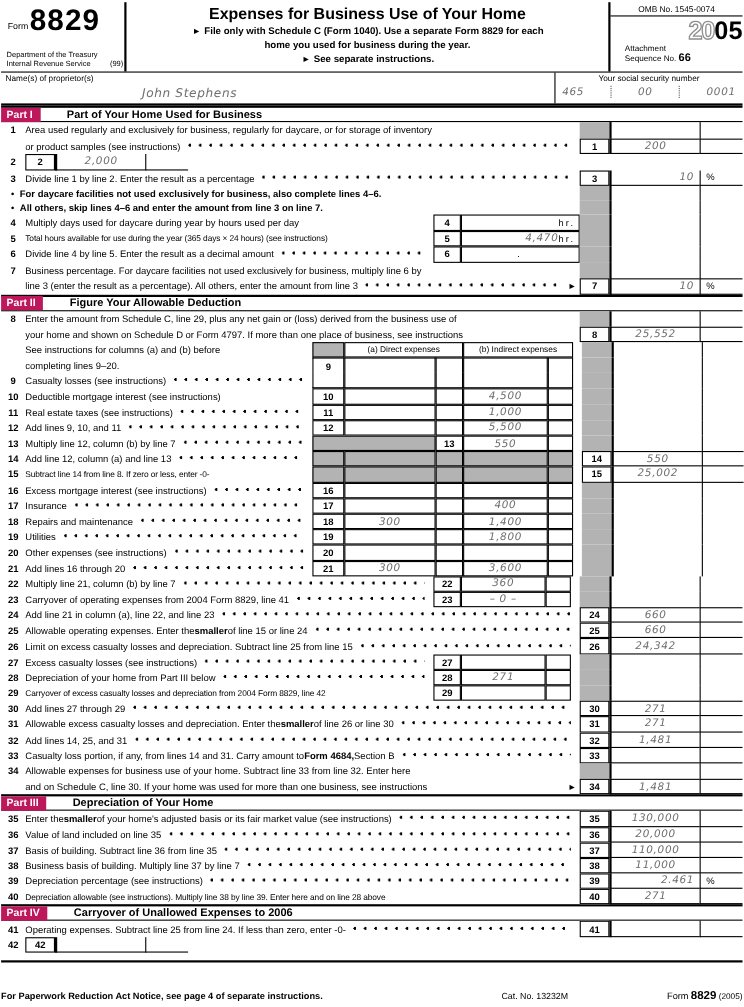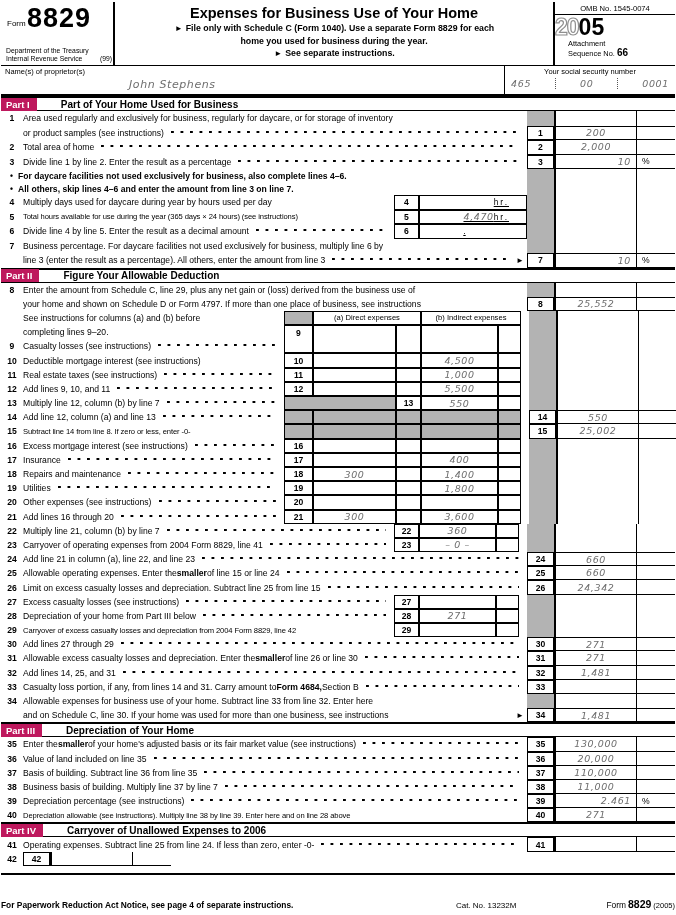--- a/index.html
+++ b/index.html
@@ -12,21 +12,21 @@
   .hL { width:114px; border-right:2px solid #000; position:relative; }
   .formword { position:absolute; left:6px; top:17px; font-size:8px; }
   .formnum { position:absolute; left:26px; top:1px; font-size:27px; font-weight:bold; letter-spacing:1px; }
   .dept { position:absolute; left:5px; bottom:11px; font-size:6.8px; }
   .irs  { position:absolute; left:5px; bottom:3px; font-size:6.8px; width:106px; display:flex; justify-content:space-between; }
   .hC { flex:1; text-align:center; padding-top:3px; }
   .title { font-size:14.5px; font-weight:bold; }
   .sub { font-size:8.8px; font-weight:bold; margin-top:1.5px; line-height:10.5px; }
   .hR { width:122px; border-left:2px solid #000; }
   .omb { font-size:7.6px; text-align:center; padding:2px 0 1px; border-bottom:1px solid #000; white-space:nowrap; }
-  .year { text-align:left; font-size:23px; font-weight:bold; line-height:25px; }
+  .year { text-align:right; font-size:23px; font-weight:bold; line-height:25px; }
   .y20 { color:#fff; -webkit-text-stroke:1.2px #8f8f8f; letter-spacing:-1px; }
   .attach { font-size:7.4px; padding-left:13px; line-height:8.6px; }
   .seqno { font-size:10px; font-weight:bold; }
 
   
   .namerow { display:flex; height:30px; border-bottom:2.5px solid #000; }
   .nL { flex:1; position:relative; }
   .nlbl { position:absolute; top:1px; left:4px; font-size:7.5px; }
   .nval { position:absolute; left:128px; bottom:3px; }
   .nR { width:171px; border-left:1.5px solid #000; text-align:center; }
@@ -70,21 +70,21 @@
 
   
   .ic { align-self:stretch; border:1px solid #000; display:flex; align-items:center; justify-content:center; }
   .in  { flex:0 0 29px; font-weight:bold; border-width:1.5px; }
   .in2 { flex:0 0 25px; font-weight:bold; border-width:1.5px; }
   .iav { flex:0 0 83px; }
   .iac { flex:0 0 25px; }
   .ibv { flex:0 0 77px; }
   .ibc { flex:0 0 23px; }
   .isp { flex:0 0 8px; align-self:stretch; }
-  .iv46 { flex:0 0 108px; justify-content:flex-end; padding-right:17px;text-decoration:underline; }
+  .iv46 { flex:0 0 108px; justify-content:flex-end; padding-right:3px; }
   .g112 { flex:0 0 112px; align-self:stretch; background:#b3b3b3; border:1px solid #000; }
   .gy { background:#b3b3b3; }
   .cah { flex:0 0 108px; font-size:7.6px; }
   .cbh { flex:0 0 100px; font-size:7.6px; }
   .nb { border-bottom:none !important; }
   .nt { border-top:none !important; }
   .hrunit { letter-spacing:2px; font-size:8.4px; }
 
   
   .ftr { display:flex; align-items:baseline; border-top:2px solid #000; margin-top:7px; padding-top:5px; font-size:8.4px; }
@@ -161,24 +161,20 @@
           <span class="ld"></span>
         </span>
       <span class="rn box">1</span>
       <span class="ra">
           <span class="hw">200</span>
         </span>
       <span class="rc"></span>
     </div>
     <div class="r e">
       <span class="num">2</span>
-      <span class="lbl">
-          <span>Total area of home</span>
-          <span class="ld"></span>
-        </span>
       <span class="rn box">2</span>
       <span class="ra">
           <span class="hw">2,000</span>
         </span>
       <span class="rc"></span>
     </div>
     <div class="r e">
       <span class="num">3</span>
       <span class="lbl">
           <span>Divide line 1 by line 2. Enter the result as a percentage</span>

